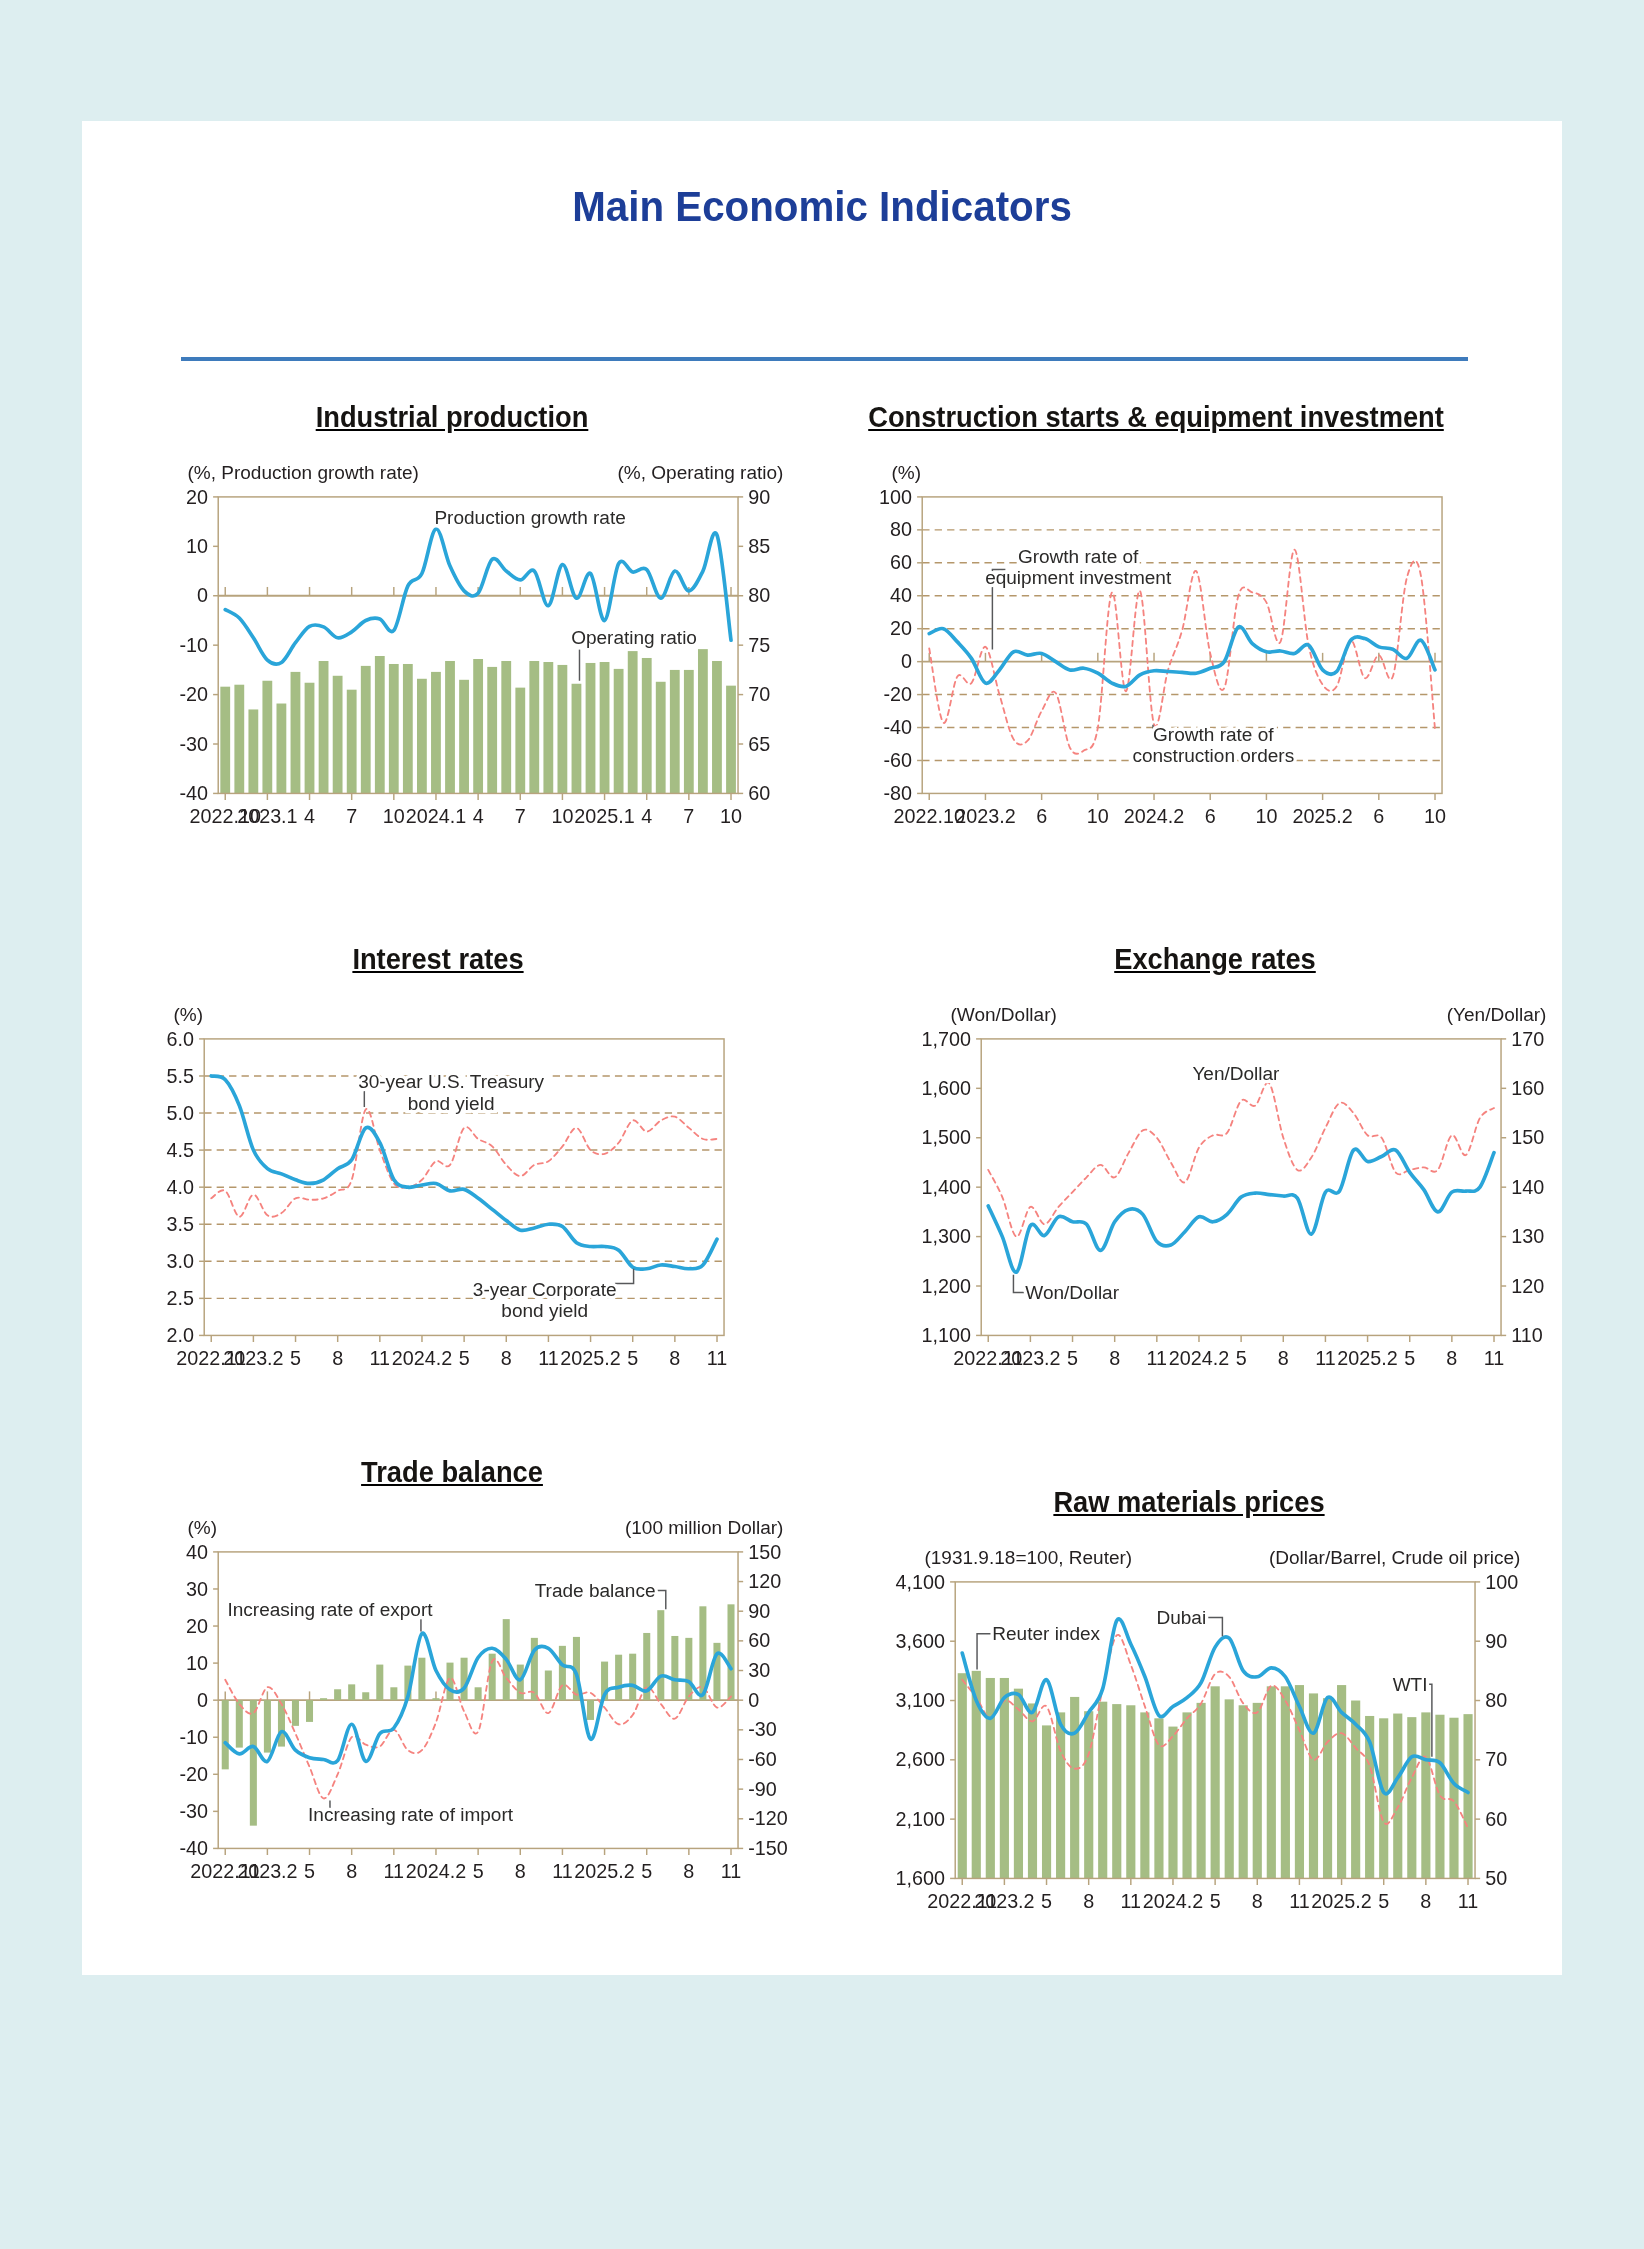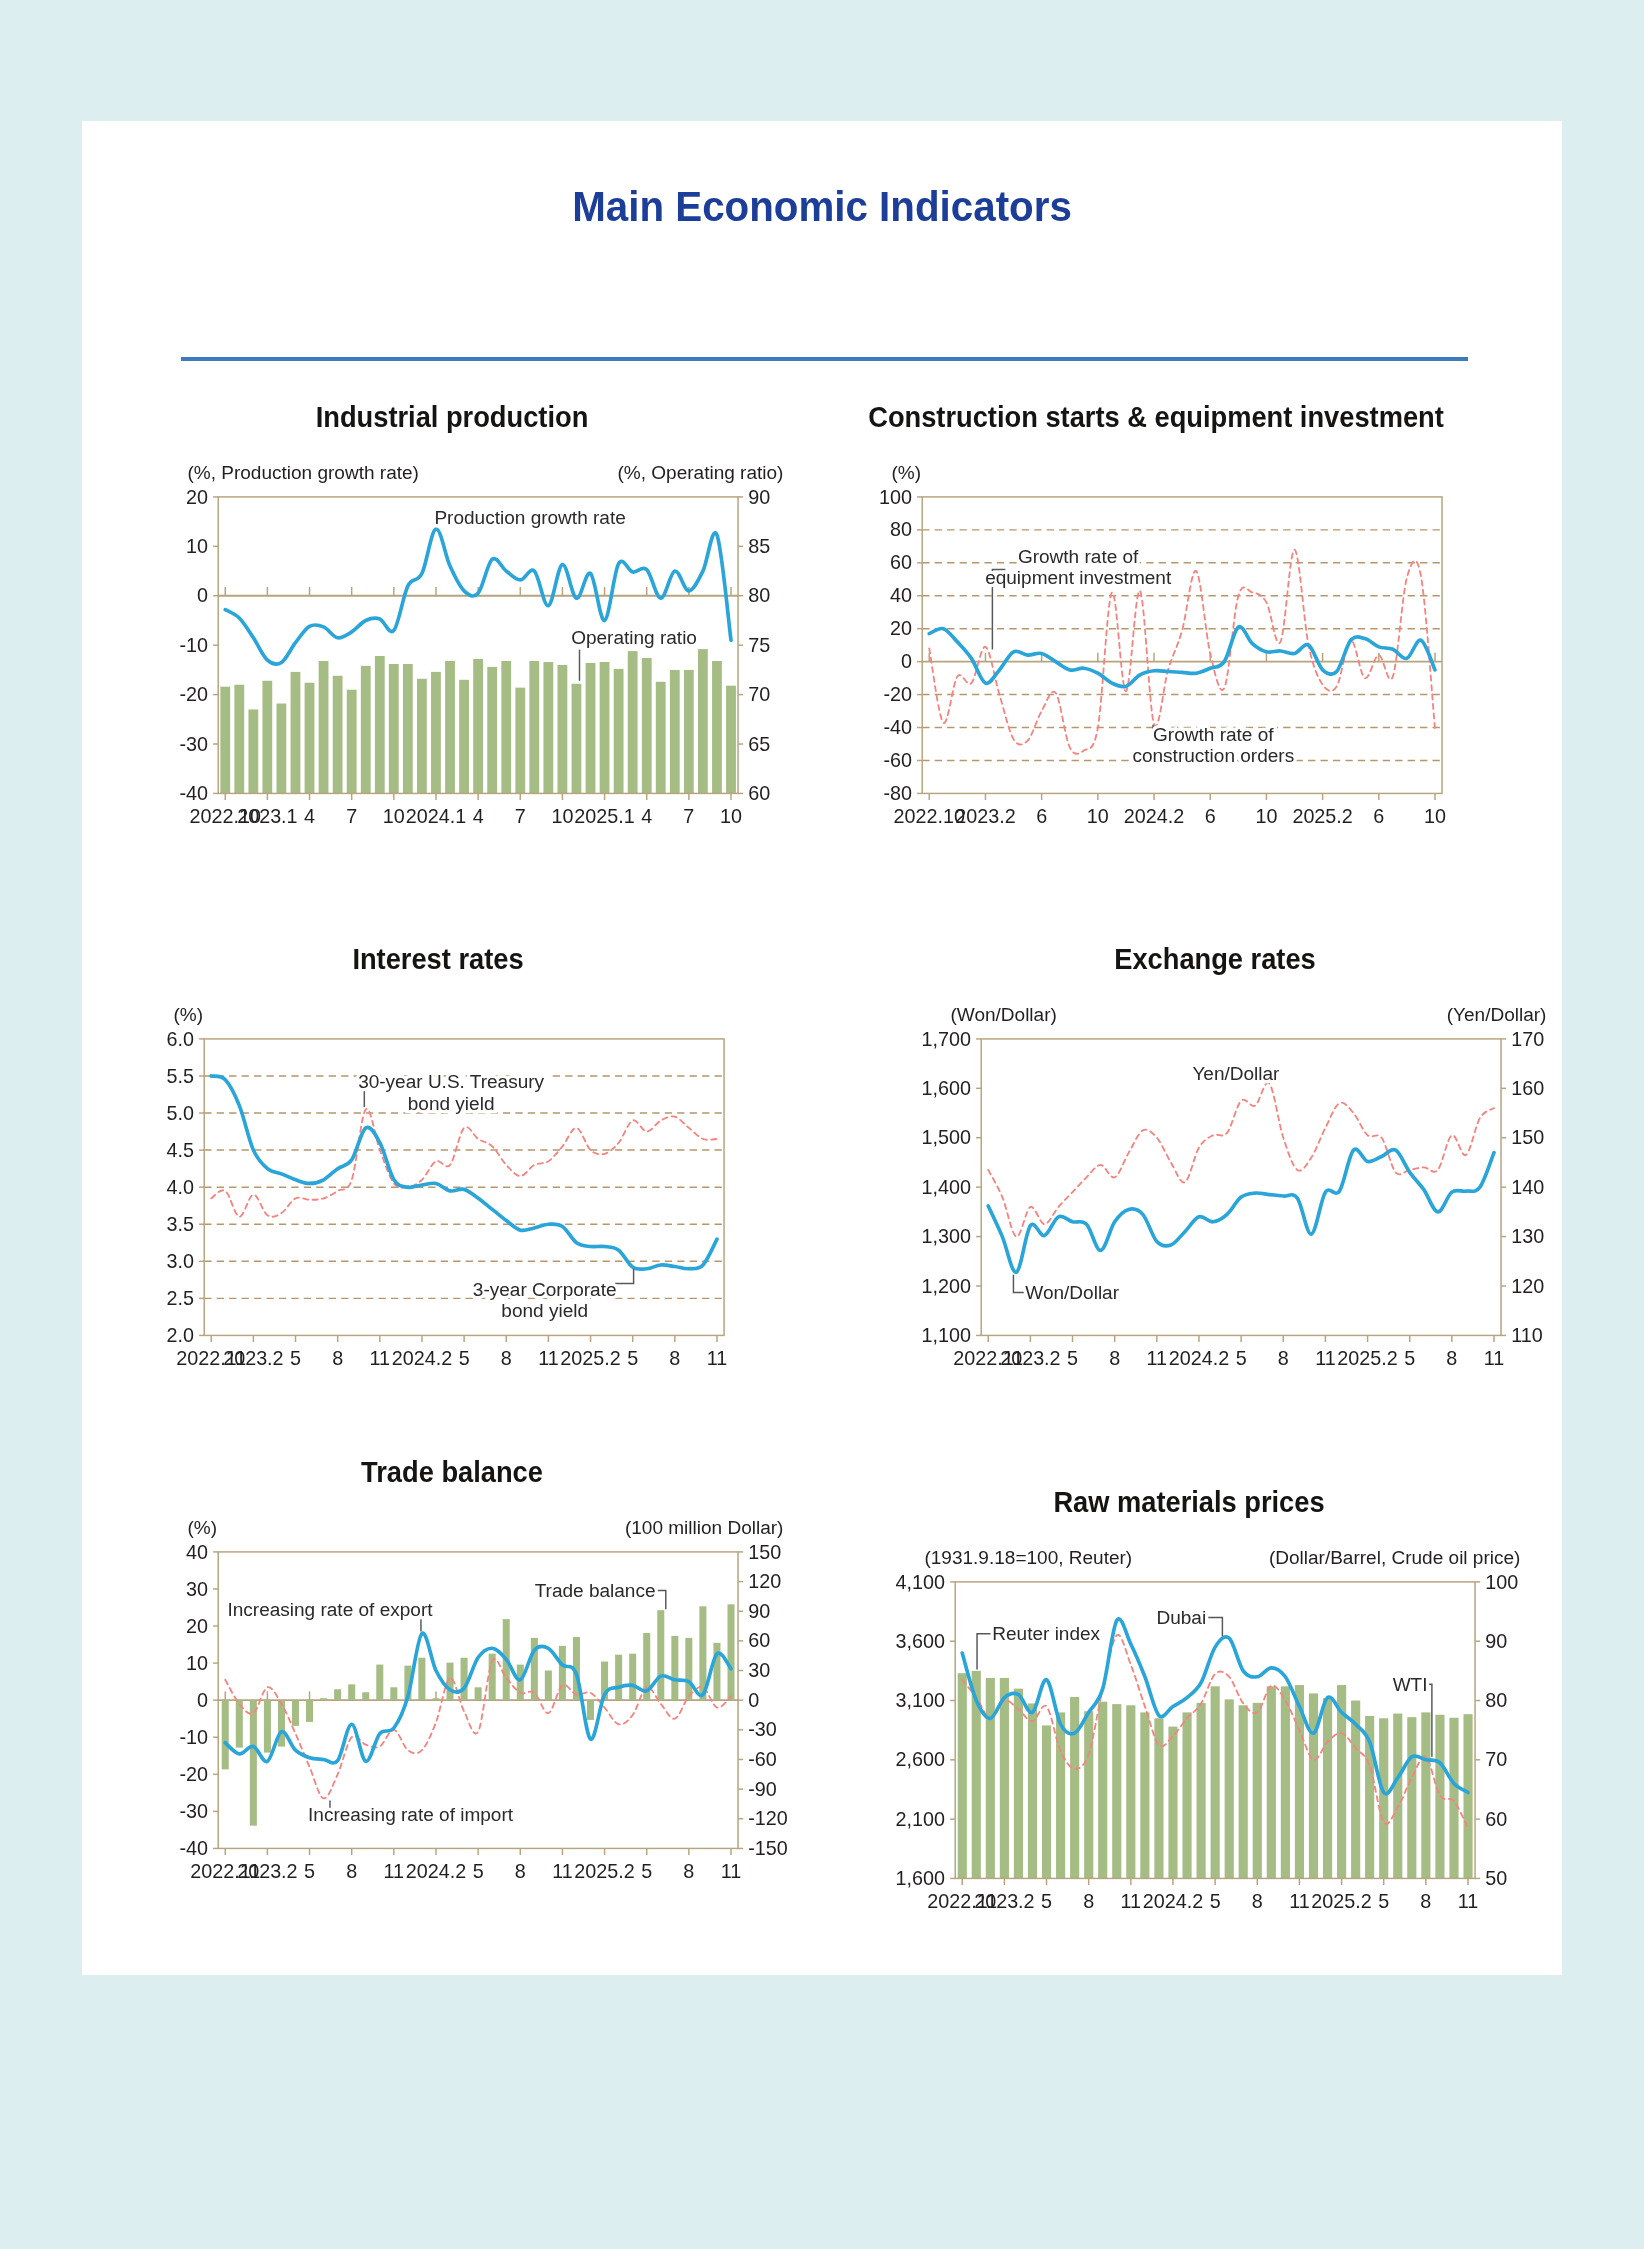--- a/index.html
+++ b/index.html
@@ -1,21 +1,21 @@
 <!DOCTYPE html>
 <html style="font-size:11.7px"><head>
 <meta charset="utf-8">
 <style>
   html,body{margin:0;padding:0;background:#ddeef0;}
   .page{position:relative;width:1644px;height:1975px;background:#ddeef0;font-family:"Liberation Sans",sans-serif;overflow:hidden;}
   .card{position:absolute;left:82px;top:121px;width:1480px;height:1982px;background:#ffffff;}
   .page-title{position:absolute;left:0;top:183px;width:1644px;margin:0;text-align:center;
       font-size:42px;font-weight:700;color:#1d3e98;transform:scaleX(.96);}
   .title-rule{position:absolute;left:181px;top:357px;width:1287px;height:4.4px;background:#3e7bbc;}
-  .chart{position:absolute;width:740px;}
+  .chart{position:absolute;width:740px;text-decoration:underline;}
   .chart-title{height:37px;line-height:37px;text-align:center;font-size:29px;font-weight:700;color:#161412;transform:scaleX(.94);}
   .chart svg{display:block;margin:5.9px auto 0;}
   .tick{font-size:27px;fill:#231f20;}
   .unit{font-size:26px;fill:#231f20;}
   .anno{font-size:26px;fill:#2b2a29;}
   .page-badge{position:absolute;left:136px;top:2116px;width:41px;height:41px;border-radius:50%;
       background:#3a70ac;color:#ffffff;font-size:23.4px;font-weight:700;text-align:center;line-height:41px;}
   .footer-text{position:absolute;left:214px;top:2123px;font-size:18px;color:#c2410c;}
   .bottom-bar{position:absolute;left:48px;top:2243px;width:777px;height:7.3px;background:#203e90;}
 </style>

